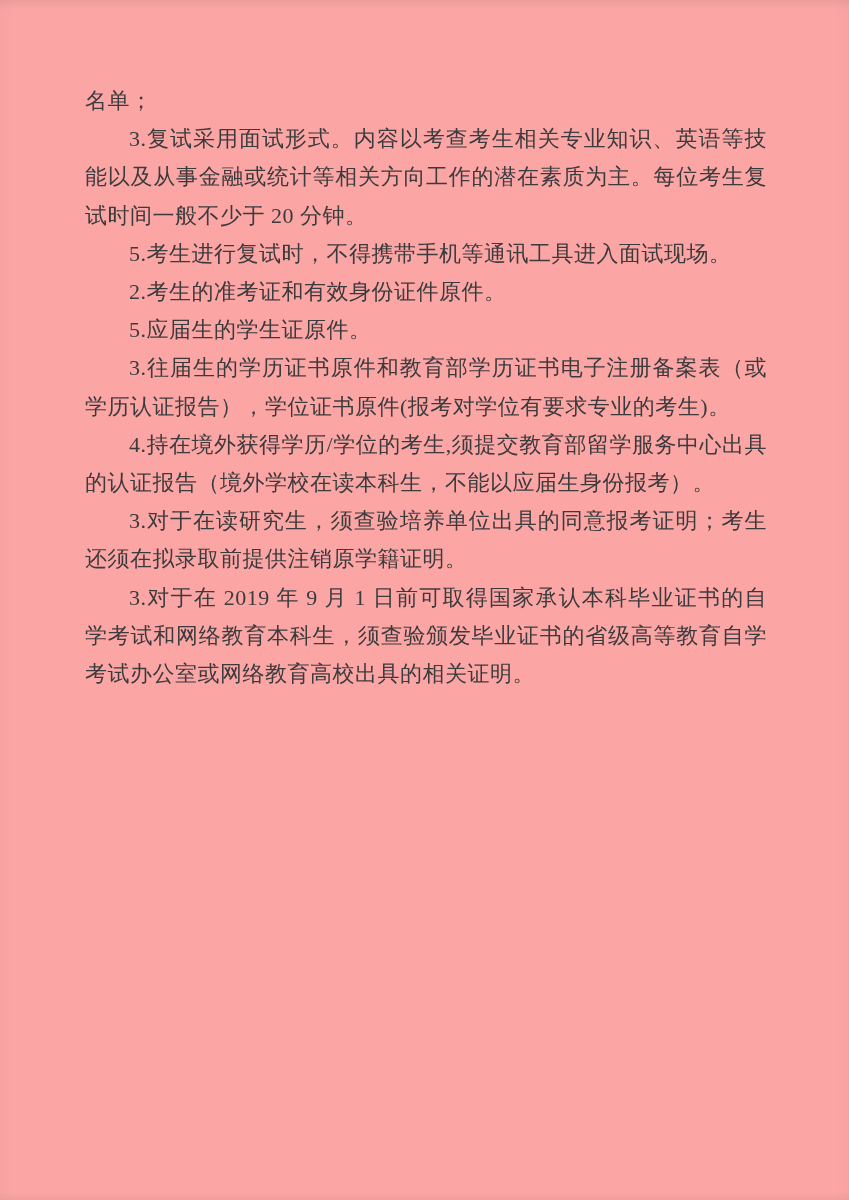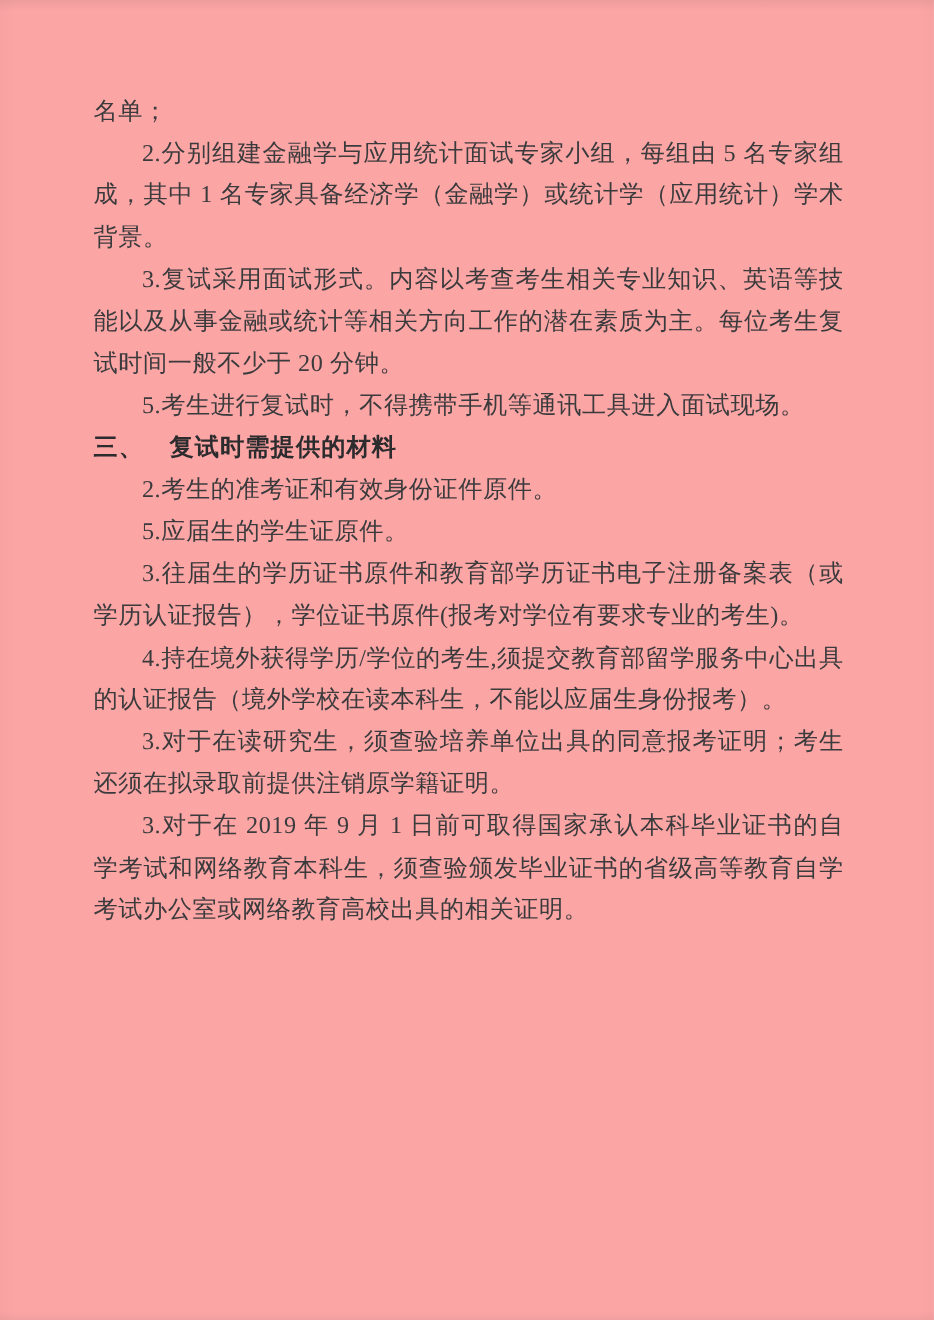--- a/index.html
+++ b/index.html
@@ -57,24 +57,22 @@
   }
 </style>
 </head>
 <body>
 
 <div class="page">
   <div class="scan-shading"></div>
 
   <div class="text-block">
     <p class="no-indent">名单；</p>
-    <p>2.分别组建金融学与应用统计面试专家小组，每组由 5 名专家组成，其中 1 名专家具备经济学（金融学）或统计学（应用统计）学术背景。</p>
     <p>3.复试采用面试形式。内容以考查考生相关专业知识、英语等技能以及从事金融或统计等相关方向工作的潜在素质为主。每位考生复试时间一般不少于 20 分钟。</p>
     <p>5.考生进行复试时，不得携带手机等通讯工具进入面试现场。</p>
-    <h2 class="section-heading">三、　复试时需提供的材料</h2>
     <p>2.考生的准考证和有效身份证件原件。</p>
     <p>5.应届生的学生证原件。</p>
     <p>3.往届生的学历证书原件和教育部学历证书电子注册备案表（或学历认证报告），学位证书原件(报考对学位有要求专业的考生)。</p>
     <p>4.持在境外获得学历/学位的考生,须提交教育部留学服务中心出具的认证报告（境外学校在读本科生，不能以应届生身份报考）。</p>
     <p>3.对于在读研究生，须查验培养单位出具的同意报考证明；考生还须在拟录取前提供注销原学籍证明。</p>
     <p>3.对于在 2019 年 9 月 1 日前可取得国家承认本科毕业证书的自学考试和网络教育本科生，须查验颁发毕业证书的省级高等教育自学考试办公室或网络教育高校出具的相关证明。</p>
   </div>
 </div>
 
 </body></html>

